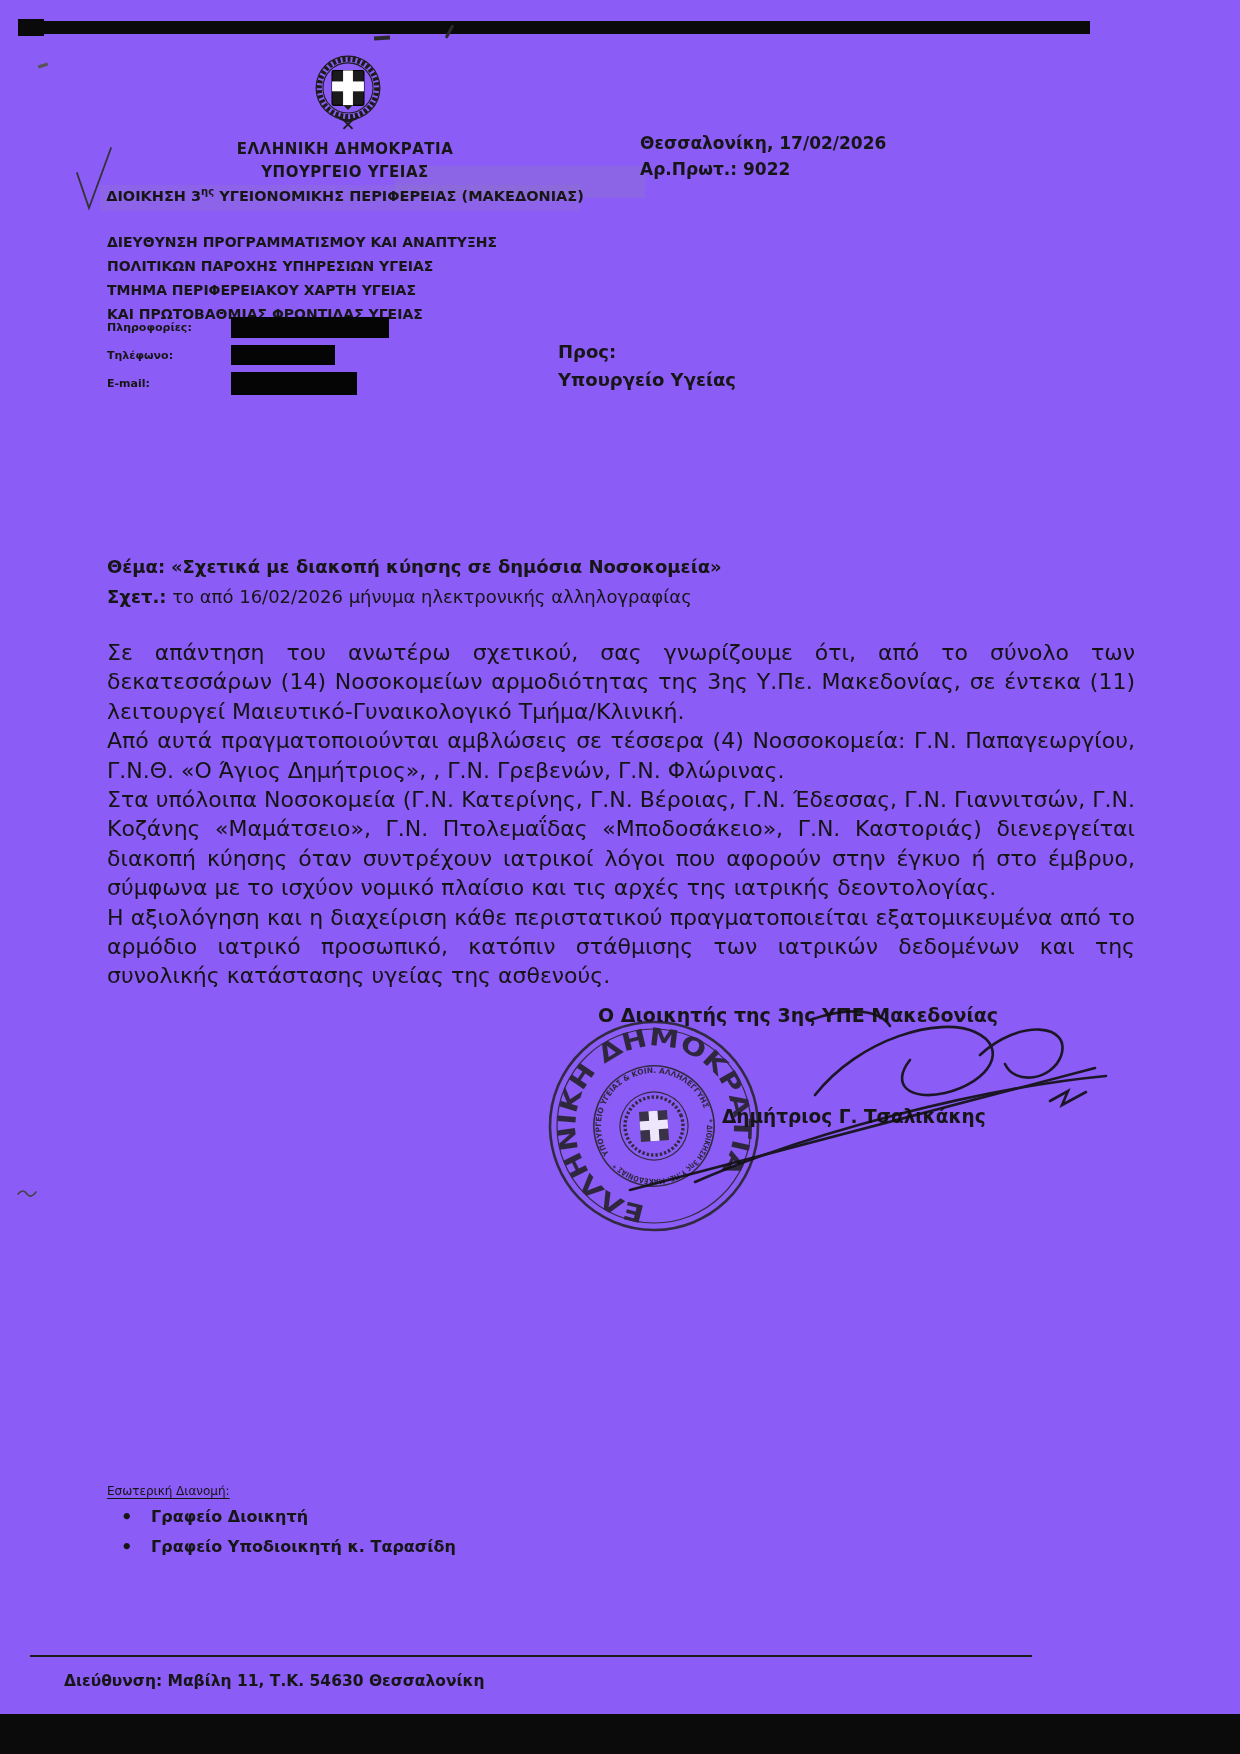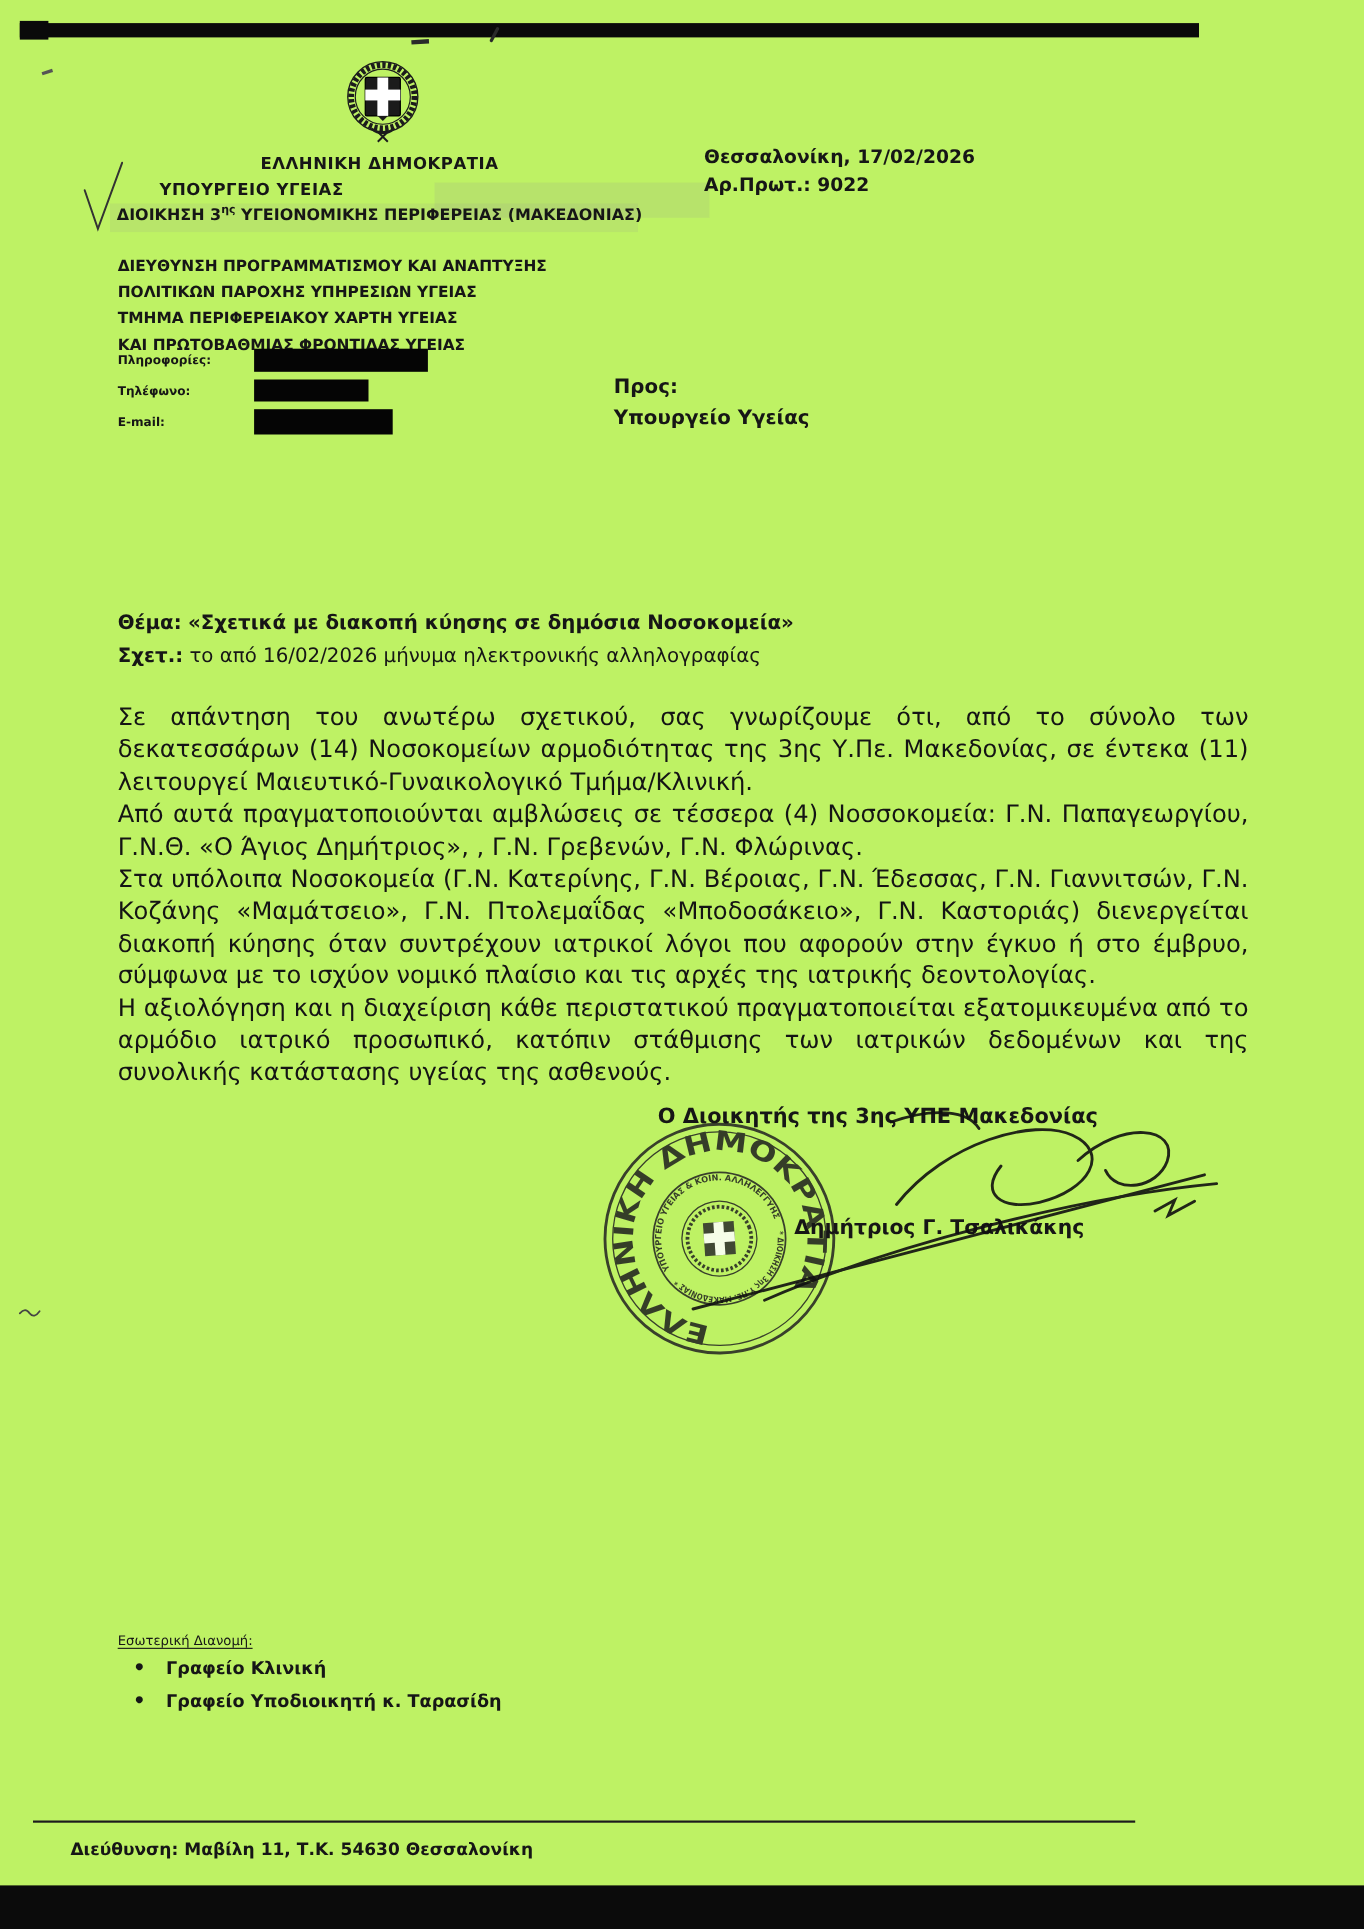--- a/index.html
+++ b/index.html
@@ -1,36 +1,36 @@
 <!DOCTYPE html>
 <html><head>
 <meta charset="utf-8">
 <style>
   html,body{margin:0;padding:0;background:#e8e8e8;}
   .page{
     position:relative;width:1240px;height:1754px;margin:0 auto;
-    background:#bef264;overflow:hidden;
+    background:#8b5cf6;overflow:hidden;
     font-family:"DejaVu Sans","Liberation Sans",sans-serif;
     color:#161616;
   }
   .abs{position:absolute;}
   
   .topbar{left:18px;top:21px;width:1072px;height:13px;background:#0a0a0a;}
   .topbar-nub{left:18px;top:19px;width:26px;height:17px;background:#0a0a0a;}
   .bottombar{left:0;top:1714px;width:1240px;height:40px;background:#0b0b0b;}
   .artifact-dash{left:374px;top:36px;width:16px;height:4px;background:#2a2a2a;transform:rotate(-4deg);}
   .artifact-tick{left:448px;top:24px;width:3px;height:15px;background:#2a2a2a;transform:rotate(28deg);border-radius:2px;}
   .artifact-minus{left:38px;top:64px;width:10px;height:3px;background:#555;transform:rotate(-18deg);}
   .smudge1{left:395px;top:166px;width:250px;height:32px;background:rgba(150,150,150,0.16);}
   .smudge2{left:100px;top:185px;width:480px;height:26px;background:rgba(150,150,150,0.13);}
 
   
   .emblem{left:310px;top:53px;width:76px;height:88px;}
   .hdr1{left:145px;top:140px;width:400px;text-align:center;font-size:15px;font-weight:bold;letter-spacing:.5px;}
-  .hdr2{left:145px;top:163px;width:400px;font-size:15px;font-weight:bold;letter-spacing:.5px;}
+  .hdr2{left:145px;top:163px;width:400px;text-align:center;font-size:15px;font-weight:bold;letter-spacing:.5px;}
   .hdr3{left:85px;top:186px;width:520px;text-align:center;font-size:14.5px;font-weight:bold;}
   .hdr3 .sup{font-size:10px;vertical-align:super;}
   .checkmark{left:74px;top:146px;width:40px;height:66px;}
 
   .meta{left:640px;top:130px;font-size:17px;font-weight:600;line-height:26px;}
 
   
   .dept{left:107px;top:230px;font-size:14px;font-weight:bold;line-height:24px;}
   .contacts{left:107px;top:313px;}
   .contact-row{display:flex;align-items:center;height:28px;}
@@ -191,21 +191,21 @@
   <div class="abs sig-title">Ο Διοικητής της 3ης ΥΠΕ Μακεδονίας</div>
   <div class="abs sig-name">Δημήτριος Γ. Τσαλικάκης</div>
 
   <svg class="abs squiggle" viewBox="0 0 22 14">
     <path d="M 2,8 Q 7,2 11,8 Q 15,13 20,6" fill="none" stroke="#444" stroke-width="1.6" stroke-linecap="round"></path>
   </svg>
 
   <div class="abs distribution">
     <div class="dist-title">Εσωτερική Διανομή:</div>
     <ul class="dist-list">
-      <li>Γραφείο Κλινική</li>
+      <li>Γραφείο Διοικητή</li>
       <li>Γραφείο Υποδιοικητή κ. Ταρασίδη</li>
     </ul>
   </div>
 
   <div class="abs footer-rule"></div>
   <div class="abs footer-text">Διεύθυνση: Μαβίλη 11, Τ.Κ. 54630 Θεσσαλονίκη</div>
   <div class="abs bottombar"></div>
 
 </div>
 

